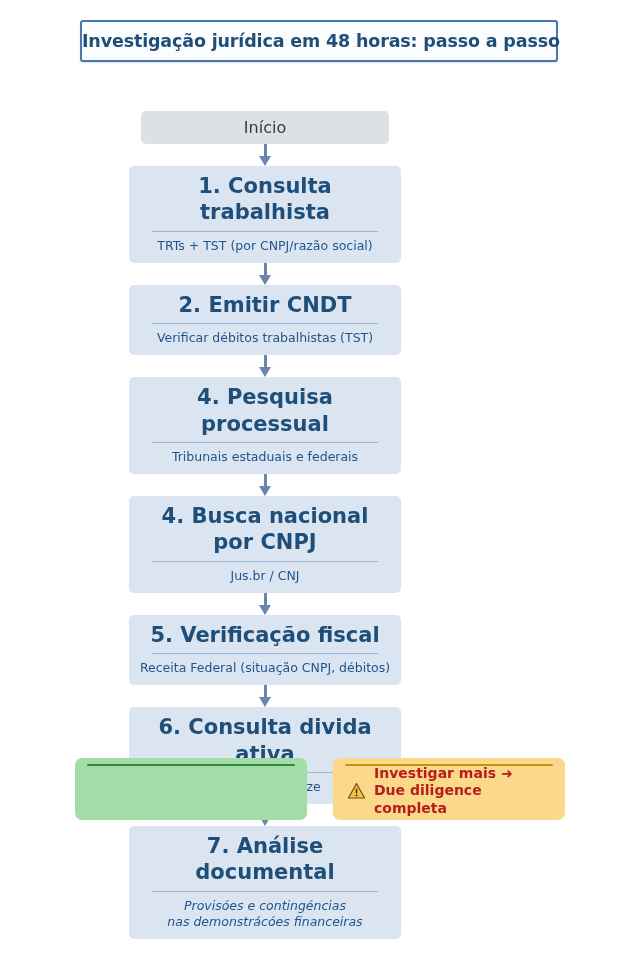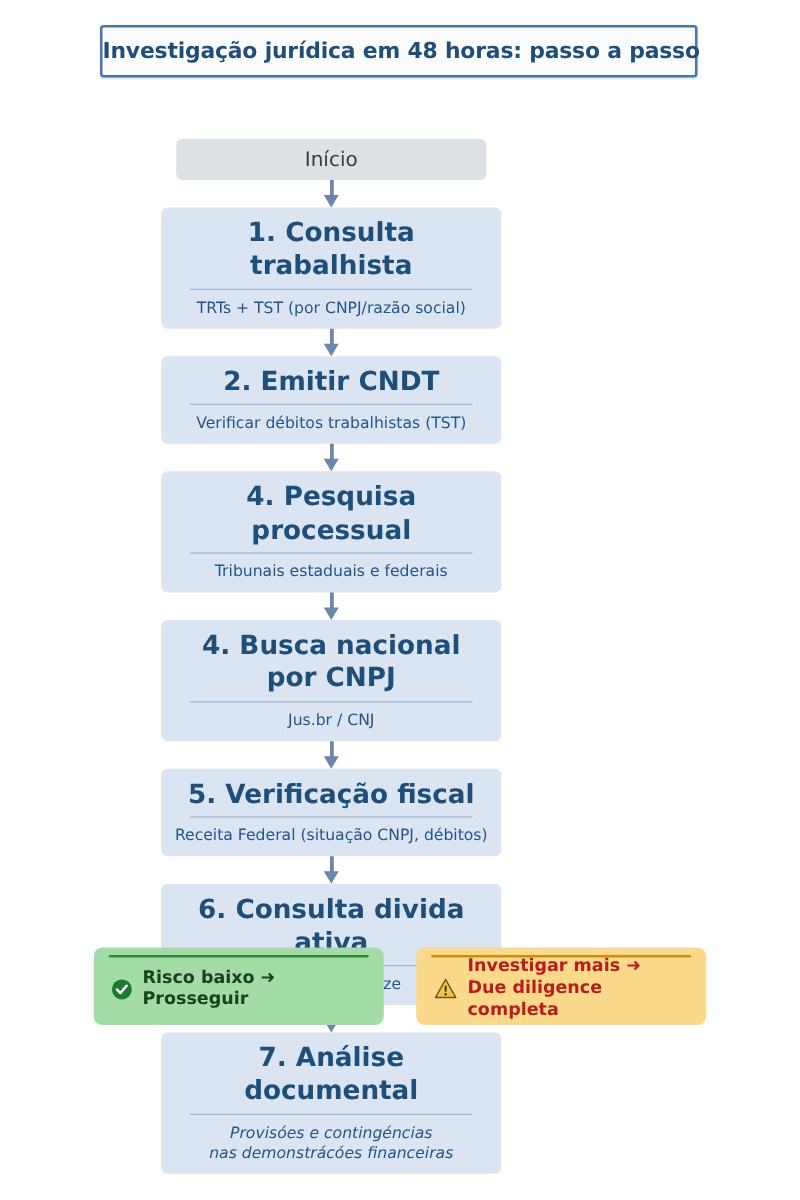--- a/index.html
+++ b/index.html
@@ -274,29 +274,20 @@
       <div class="step-sub italic">Provisóes e contingéncias</div>
       <div class="step-sub italic">nas demonstrácóes financeiras</div>
     </div>
 
   </div>
 
   <div class="outcomes">
 
     <div class="outcome green">
       <span class="accent"></span>
-      <div class="outcome-inner">
-        <svg class="ic" width="17" height="17" viewBox="0 0 17 17">
-          <circle cx="8.5" cy="8.5" r="8" fill="#1d7a33"></circle>
-          <path d="M4.6 8.7 L7.3 11.4 L12.3 5.6" stroke="#ffffff" stroke-width="2" fill="none" stroke-linecap="round" stroke-linejoin="round"></path>
-        </svg>
-        <div>
-          <div class="outcome-label">Risco baixo ➜ Prosseguir</div>
-        </div>
-      </div>
     </div>
 
     <div class="outcome amber">
       <span class="accent"></span>
       <div class="outcome-inner">
         <svg class="ic" width="19" height="18" viewBox="0 0 19 18">
           <path d="M9.5 1.6 L17.6 16 L1.4 16 Z" fill="#f5c244" stroke="#6b5415" stroke-width="1.2" stroke-linejoin="round"></path>
           <rect x="8.75" y="6.4" width="1.5" height="5" rx="0.7" fill="#3a2f0c"></rect>
           <circle cx="9.5" cy="13.4" r="0.95" fill="#3a2f0c"></circle>
         </svg>

